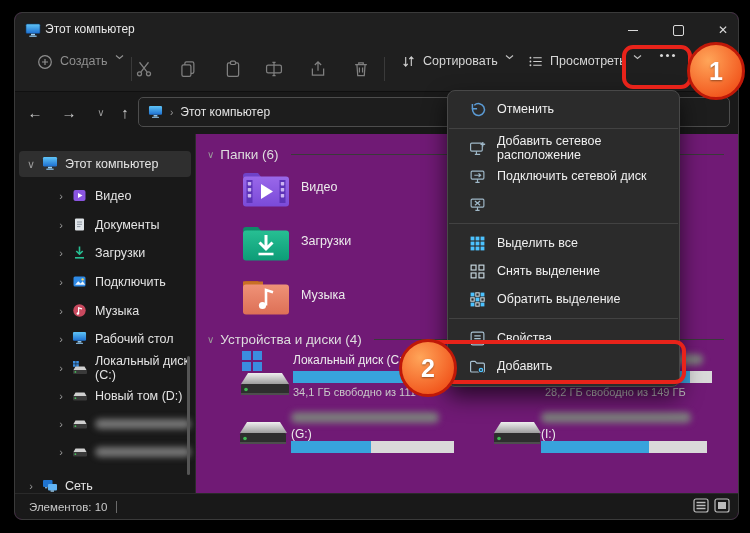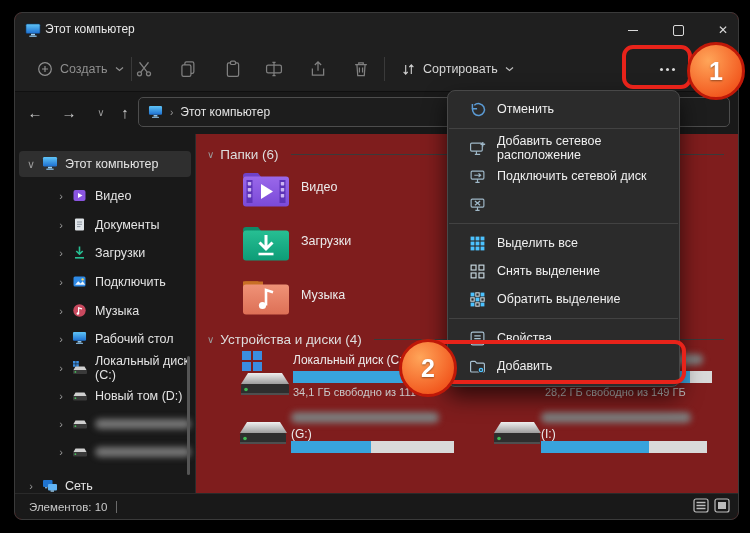--- a/index.html
+++ b/index.html
@@ -1,30 +1,30 @@
 <!DOCTYPE html>
 <html><head>
 <meta charset="utf-8">
 <style>
   html,body{margin:0;padding:0;background:#000;width:750px;height:533px;overflow:hidden;
     font-family:"Liberation Sans","DejaVu Sans",sans-serif;-webkit-font-smoothing:antialiased;}
   .abs{position:absolute;}
   
-  #win{position:absolute;left:14px;top:12px;width:723px;height:506px;background:#7f1d1d;
+  #win{position:absolute;left:14px;top:12px;width:723px;height:506px;background:#701a75;
     border:1px solid #3a3a3a;border-radius:8px;overflow:hidden;}
   
   #titlebar{position:absolute;left:0;top:0;right:0;height:34px;background:#1f1f1f;}
   #title-text{position:absolute;left:30px;top:9px;font-size:12px;color:#e9e9e9;}
   .winctl{position:absolute;top:0;width:44px;height:34px;display:flex;align-items:center;justify-content:center;color:#d9d9d9;}
   .ctl-min{left:596px}.ctl-max{left:641px}.ctl-close{left:686px;font-size:12px;}
   .minbar{width:10px;height:1px;background:#d9d9d9;}
   .maxbox{width:9px;height:9px;border:1px solid #d9d9d9;border-radius:2px;}
   
   #toolbar{position:absolute;left:0;top:34px;right:0;height:44px;background:#1f1f1f;border-bottom:1px solid #101010;}
-  .tbtn{position:absolute;top:7px;height:30px;display:flex;align-items:center;gap:7px;padding:0 10px;border-radius:5px;color:#d6d6d6;font-size:12.5px;}
+  .tbtn{position:absolute;top:7px;height:30px;display:flex;align-items:flex-start;gap:7px;padding:0 10px;border-radius:5px;color:#d6d6d6;font-size:12.5px;}
   .tbtn.dim{color:#8f8f8f;}
   .tsep{position:absolute;top:10px;width:1px;height:24px;background:#3a3a3a;}
   .ticon{position:absolute;top:13px;width:18px;height:18px;}
   .dots{display:flex;gap:3px;}
   .dots i{width:3px;height:3px;border-radius:50%;background:#d9d9d9;}
   
   #navrow{position:absolute;left:0;top:79px;right:0;height:42px;background:#191919;}
   .navbtn{position:absolute;top:6px;width:28px;height:28px;display:flex;align-items:center;justify-content:center;color:#cfcfcf;font-size:15px;border-radius:5px;}
   #addressbar{position:absolute;left:123px;top:5px;width:308px;height:28px;border:1px solid #4d4d4d;border-radius:5px;
     background:#1d1d1d;display:flex;align-items:center;gap:7px;padding:0 9px;color:#e3e3e3;font-size:12px;}
@@ -176,20 +176,32 @@
     <span class="tsep" style="left:369px"></span>
     <div class="tbtn" style="left:376px">
       <svg width="15" height="15" viewBox="0 0 16 16">
           <path d="M5 3.2v9.6M2.8 10.6L5 12.9l2.2-2.3M11 12.8V3.2M8.8 5.4L11 3.1l2.2 2.3" fill="none" stroke="#cfcfcf" stroke-width="1.2"></path>
         </svg>
       <span>Сортировать</span>
       <svg width="9" height="6" viewBox="0 0 9 6">
           <path d="M1 1.5l3.5 3L8 1.5" fill="none" stroke="#bdbdbd" stroke-width="1.2"></path>
         </svg>
     </div>
+    <div class="tbtn" style="left:503px">
+      <svg width="15" height="15" viewBox="0 0 16 16">
+          <circle cx="2.6" cy="4" r="1" fill="#cfcfcf"></circle>
+          <circle cx="2.6" cy="8" r="1" fill="#cfcfcf"></circle>
+          <circle cx="2.6" cy="12" r="1" fill="#cfcfcf"></circle>
+          <path d="M5.6 4h9M5.6 8h9M5.6 12h9" stroke="#cfcfcf" stroke-width="1.2"></path>
+        </svg>
+      <span>Просмотреть</span>
+      <svg width="9" height="6" viewBox="0 0 9 6">
+          <path d="M1 1.5l3.5 3L8 1.5" fill="none" stroke="#bdbdbd" stroke-width="1.2"></path>
+        </svg>
+    </div>
     <div class="tbtn" style="left:625px;width:34px;justify-content:center">
       <span class="dots">
           <i></i>
           <i></i>
           <i></i>
         </span>
     </div>
   </div>
 
   <div id="navrow">

